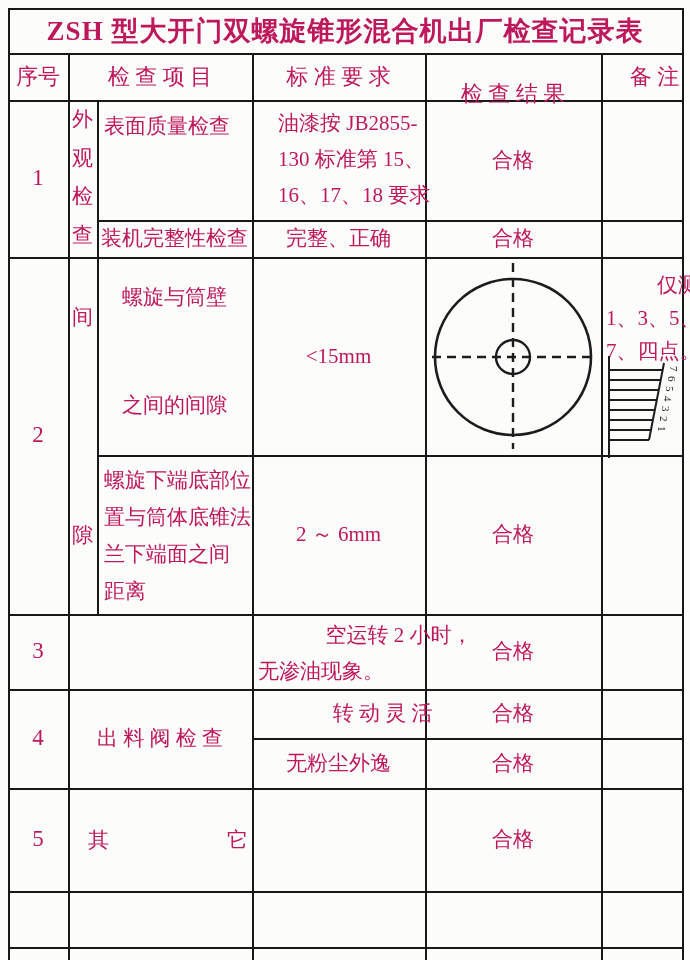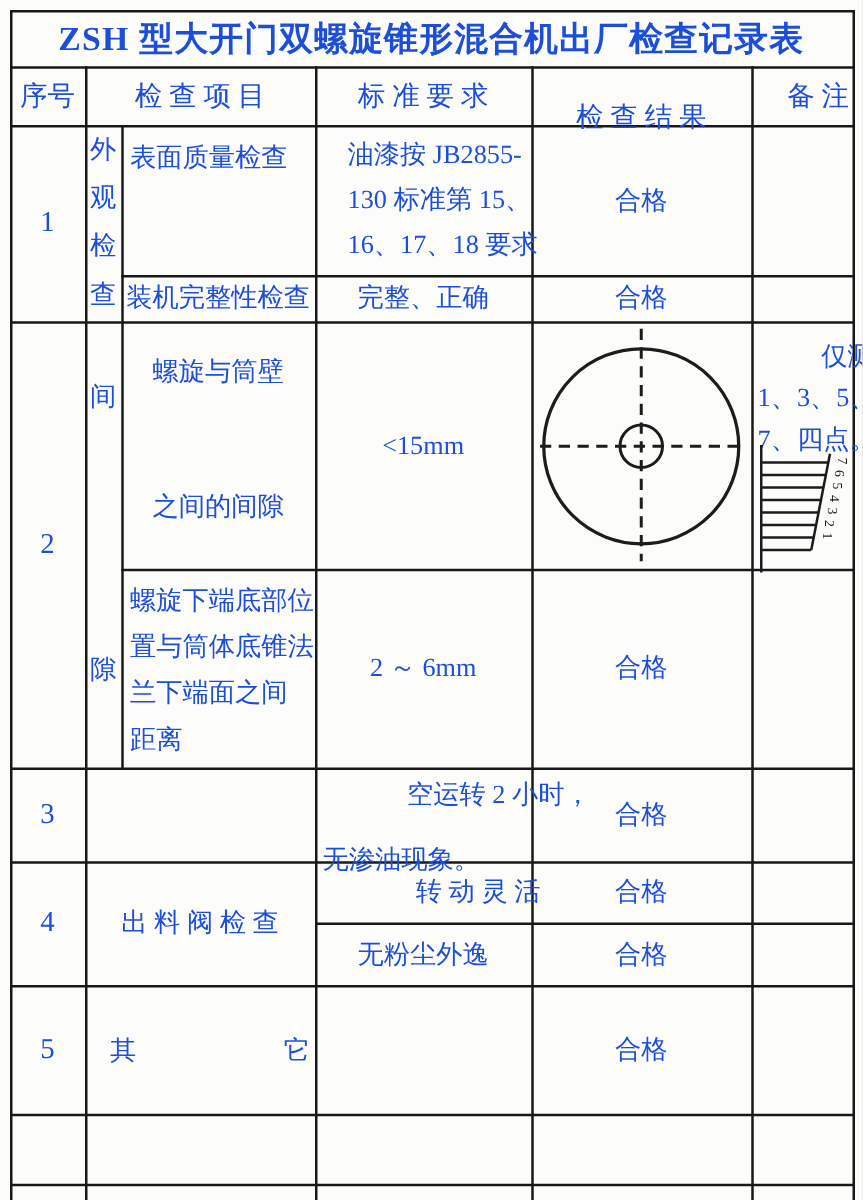--- a/index.html
+++ b/index.html
@@ -1,18 +1,18 @@
 <!DOCTYPE html>
 <html><head>
 <meta charset="utf-8">
 <style>
   html,body { margin:0; padding:0; background:#d9d9d9; }
   .page {
     position:relative; width:690px; height:960px; margin:0 auto;
-    background:#fcfcfb; color:#1d4ed8; overflow:hidden;
+    background:#fcfcfb; color:#be185d; overflow:hidden;
     font-family:"Liberation Serif","DejaVu Serif",serif;
     text-decoration:underline;
   }
   .hl { position:absolute; height:2px; background:#181818; }
   .vl { position:absolute; width:2px; background:#181818; }
   .cell {
     position:absolute; display:flex; align-items:center; justify-content:center;
     font-size:21px; line-height:1.15; white-space:nowrap;
   }
   .left  { justify-content:flex-start; }
@@ -131,21 +131,21 @@
     <div>置与筒体底锥法</div>
     <div>兰下端面之间</div>
     <div>距离</div>
   </div>
   <div class="cell" style="left:252px; top:455px; width:173px; height:159px;">2 ～ 6mm</div>
   <div class="cell" style="left:425px; top:455px; width:176px; height:159px;">合格</div>
 
   <div class="cell num" style="left:8px; top:614px; width:60px; height:75px;">3</div>
   <div style="position:absolute; left:252px; top:614px; width:173px; height:75px;">
     <div class="cell" style="left:0; top:7px;  width:198px; height:28px;margin-left:48px;">空运转 2 小时，</div>
-    <div class="cell" style="left:0; top:59px; width:138px; height:28px;">无渗油现象。</div>
+    <div class="cell" style="left:0; top:43px; width:138px; height:28px;">无渗油现象。</div>
   </div>
   <div class="cell" style="left:425px; top:614px; width:176px; height:75px;">合格</div>
 
   <div class="cell num" style="left:8px; top:689px; width:60px; height:99px;">4</div>
   <div class="cell" style="left:68px; top:689px; width:184px; height:99px;">出 料 阀 检 查</div>
   <div class="cell" style="left:252px; top:689px; width:173px; height:49px;padding-left:44px;">转 动 灵 活</div>
   <div class="cell" style="left:425px; top:689px; width:176px; height:49px;">合格</div>
   <div class="cell" style="left:252px; top:738px; width:173px; height:50px;">无粉尘外逸</div>
   <div class="cell" style="left:425px; top:738px; width:176px; height:50px;">合格</div>
 

